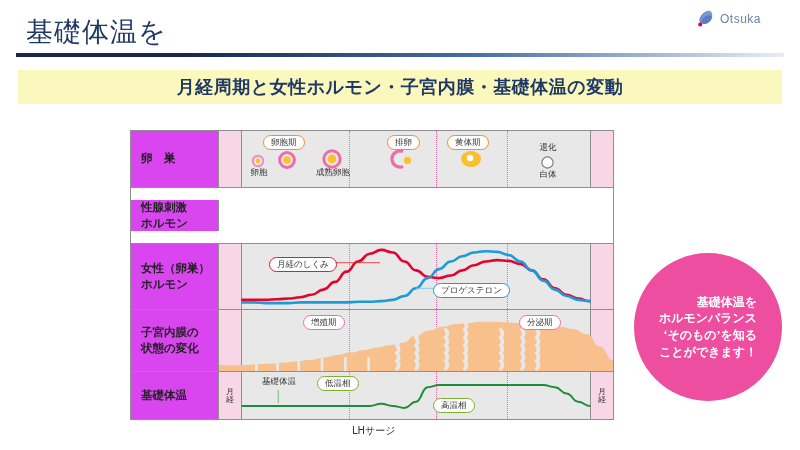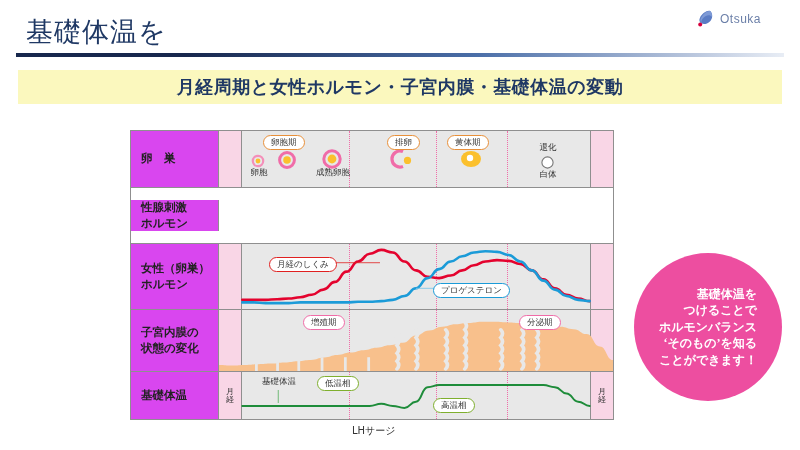--- a/index.html
+++ b/index.html
@@ -267,18 +267,17 @@
       <div class="pill green" style="left:214px;top:26px;">高温相</div>
     </div>
   </div>
 </div>
 
 <div id="lh-surge">LHサージ</div>
 
 <div id="bubble">
   <div class="txt" id="bubble-text">
       <div>基礎体温を</div>
-      <div>つけることで</div>
       <div>ホルモンバランス</div>
       <div>‘そのもの’を知る</div>
       <div>ことができます！</div>
     </div>
 </div>
 
 </body></html>

